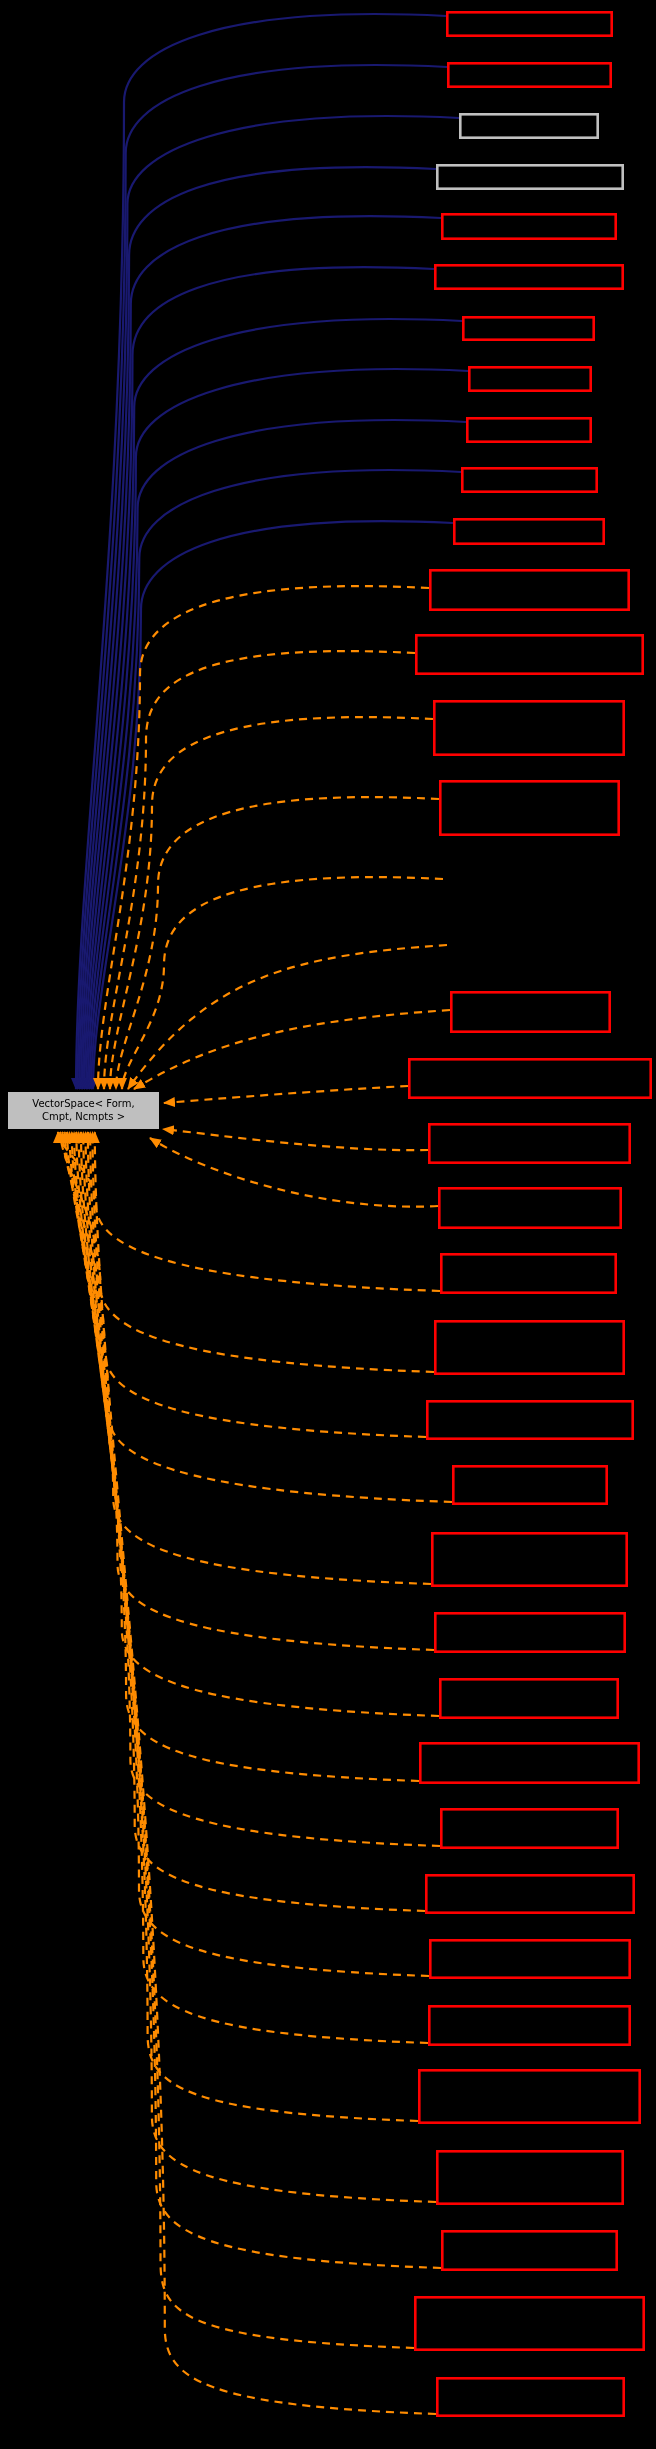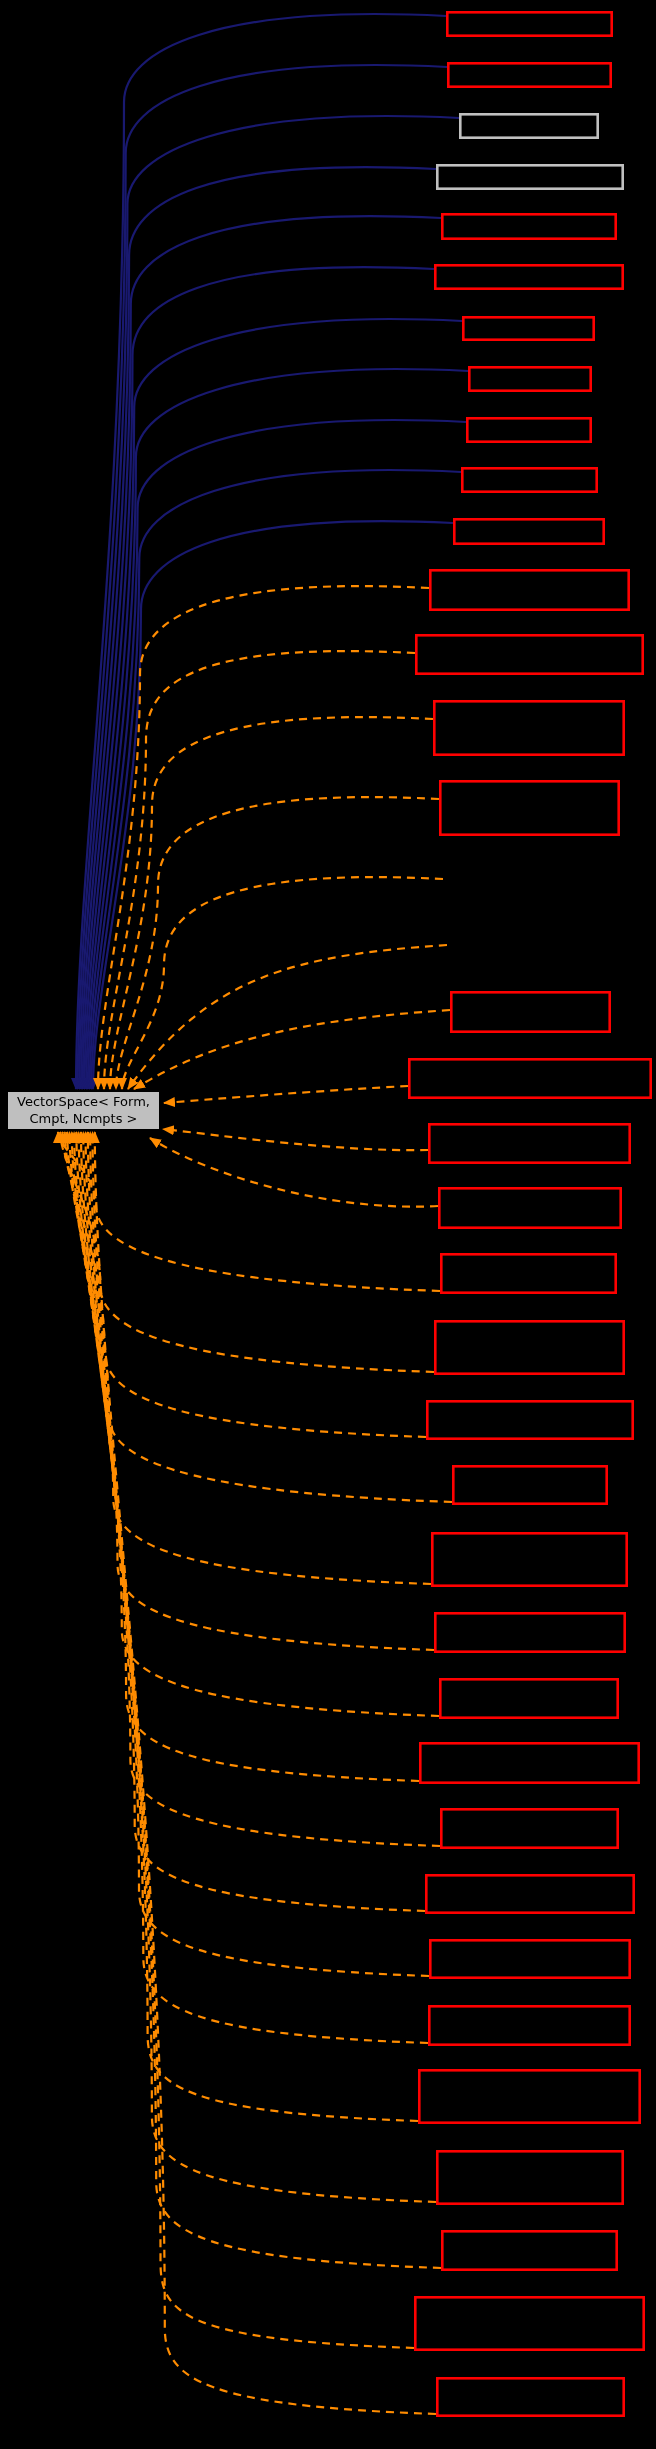--- a/index.html
+++ b/index.html
@@ -3,21 +3,21 @@
 <meta charset="utf-8">
 <style>
   html,body{margin:0;padding:0;background:#000;}
   #canvas{position:relative;width:656px;height:2449px;background:#000;overflow:hidden;
           font-family:"DejaVu Sans", sans-serif;}
   #graph-svg{position:absolute;left:0;top:0;}
   #central-node{
     position:absolute;left:7px;top:1091px;width:153px;height:39px;
     background:#bfbfbf;border:1px solid #000;box-sizing:border-box;
     display:flex;flex-direction:column;align-items:center;justify-content:center;
-    color:#000;font-size:13px;line-height:1.25;text-align:center;
+    color:#000;font-size:10px;line-height:1.25;text-align:center;
     white-space:nowrap;
   }
 </style>
 </head>
 <body>
 
 <div id="canvas">
   <svg id="graph-svg" width="656" height="2449" viewBox="0 0 656 2449">
     <defs>
       <marker id="arrow-blue" markerUnits="userSpaceOnUse" markerWidth="14" markerHeight="12" refX="11" refY="5" orient="auto">

